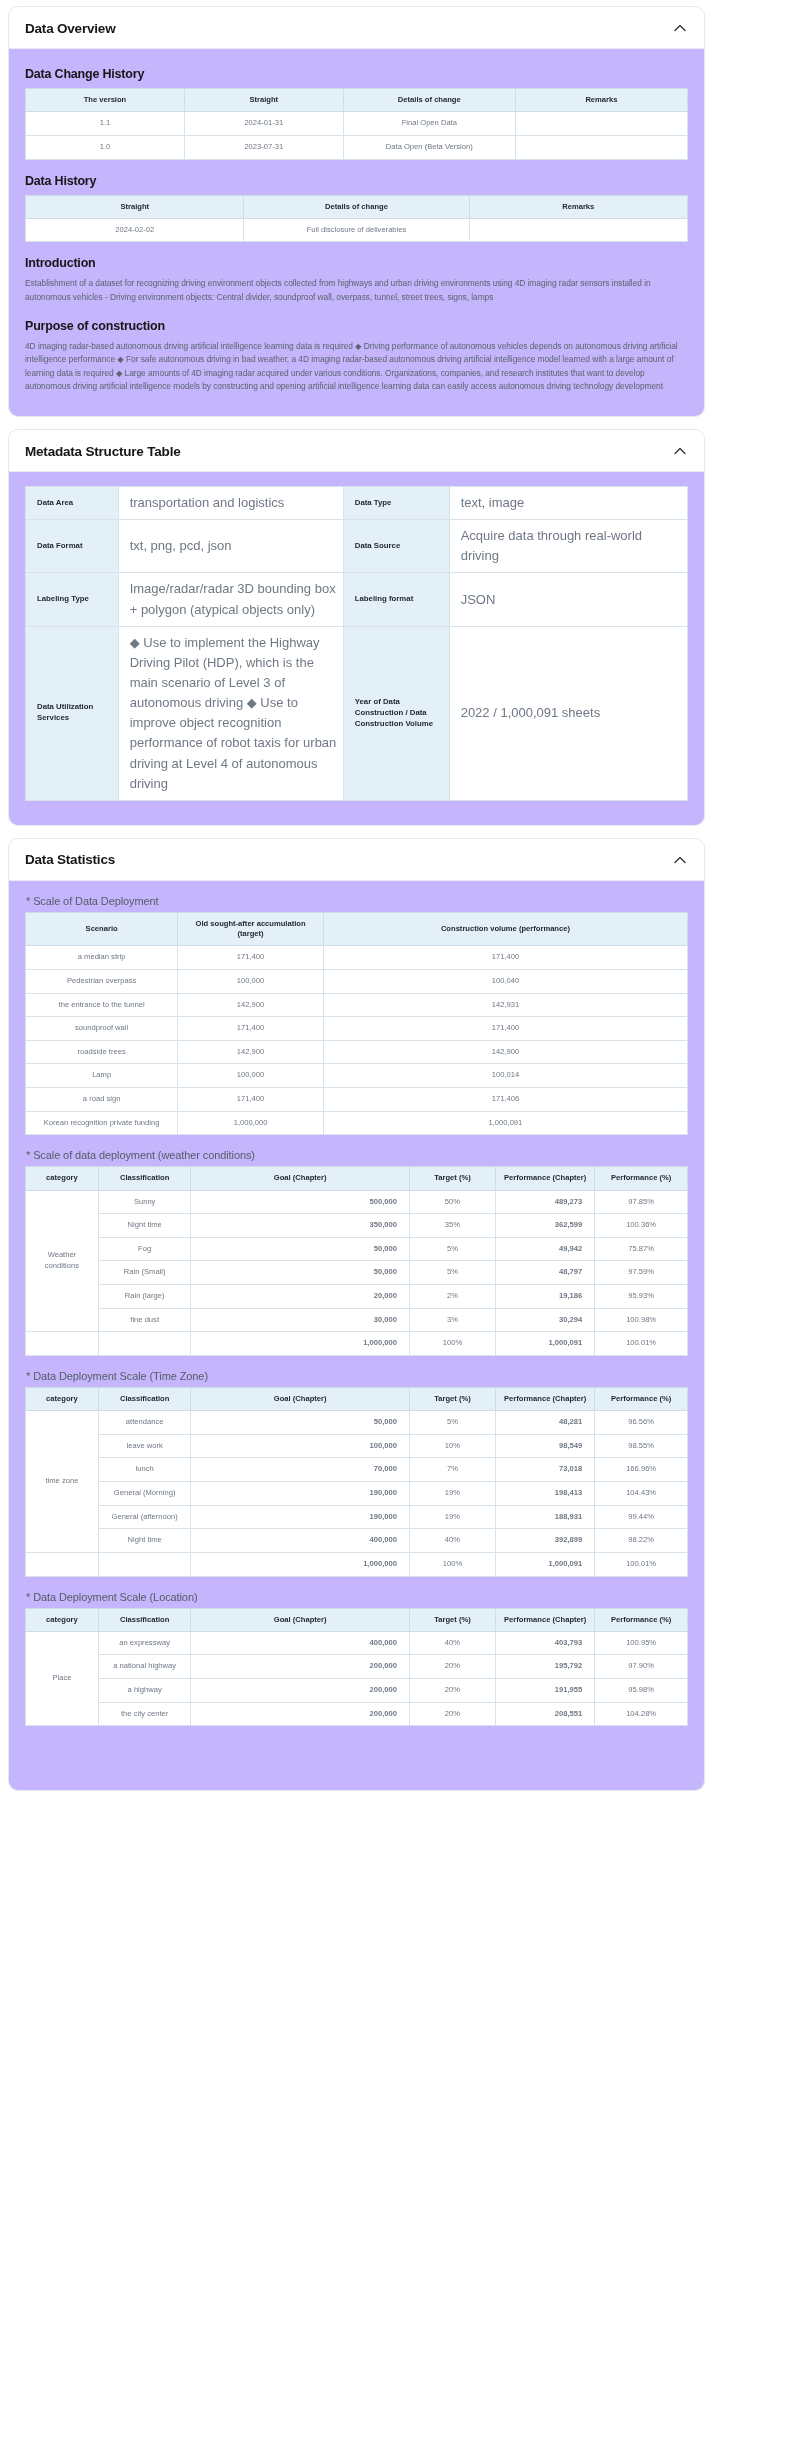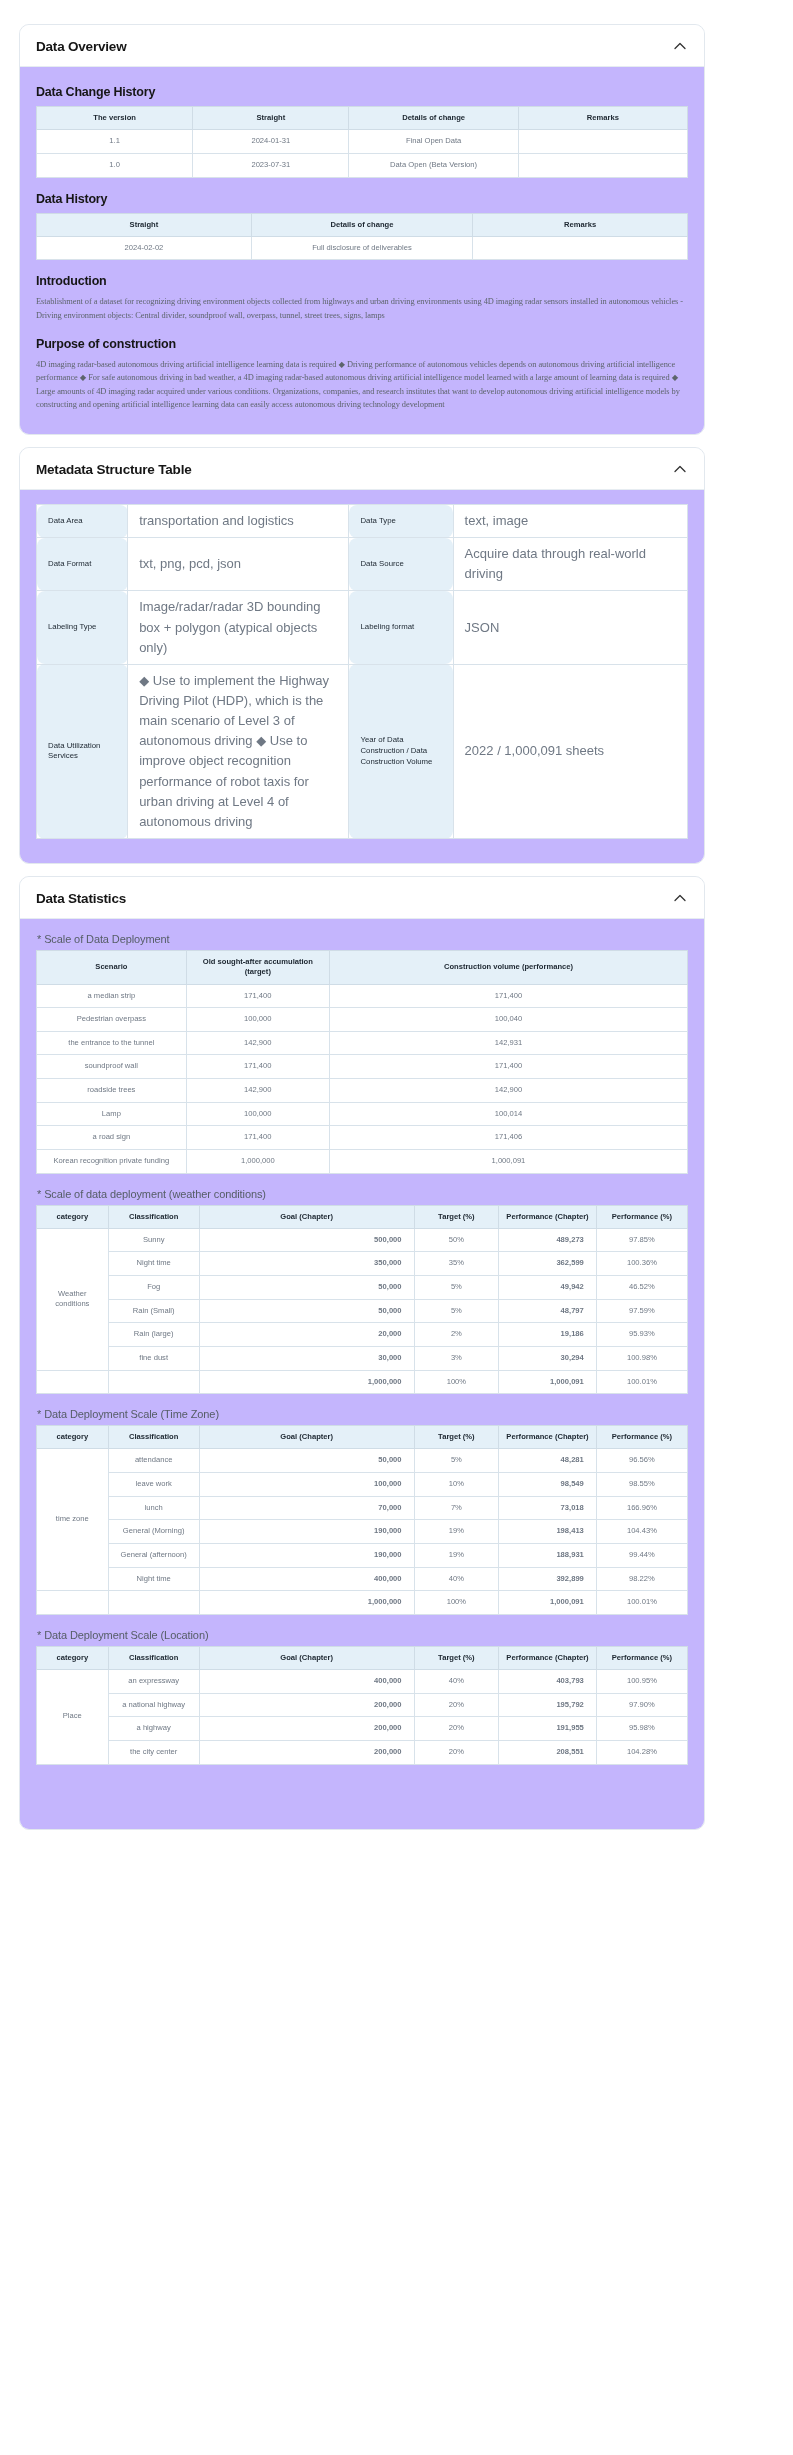--- a/index.html
+++ b/index.html
@@ -9,22 +9,21 @@
     background: #ffffff;
     font-family: "Liberation Sans", sans-serif;
   }
   body {
     width: 793px;
     margin: 0 auto;
     padding: 0;
   }
   .page {
     width: 713px;
-    padding: 6px 8px 14px 19px;
-    margin-top: 18px;
+    padding: 6px 8px 14px 8px;
   }
   .card {
     background: #f4f8fb;
     border: 1px solid #e2e8ee;
     border-radius: 10px;
     margin-bottom: 12px;
     overflow: hidden;
   }
   .card-header {
     background: #ffffff;
@@ -64,21 +63,20 @@
     color: #555d66;
     margin: 0 0 5px 1px;
     letter-spacing: -0.1px;
   }
   .para {
     font-size: 8.4px;
     line-height: 1.62;
     color: #5d646c;
     margin: 0 0 4px 0;
     letter-spacing: -0.05px;
-    font-family: Liberation Serif, serif;
   }
   table.tbl {
     width: 100%;
     border-collapse: collapse;
     background: #ffffff;
     font-size: 7.6px;
     color: #6b7480;
     margin-bottom: 6px;
   }
   table.tbl th {
@@ -95,25 +93,24 @@
     border: 1px solid #d8e2ea;
     padding: 6px 6px;
     text-align: center;
     line-height: 1.4;
     color: #6f7884;
   }
   table.tbl td.num { text-align: right; padding-right: 12px; font-weight: bold; }
   table.tbl td.lbl {
     background: #e4f0f8;
     color: #1c2630;
-    font-weight: normal;
+    font-weight: bold;
     text-align: left;
     padding-left: 11px;
     font-size: 7.8px;
-    border-radius: 8px;
   }
   table.tbl td.val {
     text-align: left;
     padding-left: 11px;
     font-size: 13px;
     line-height: 1.55;
   }
   table.tbl tr.total td { background: #ffffff; }
   .spacer-bottom { height: 40px; }
 </style>
@@ -316,21 +313,21 @@
               <td class="num">350,000</td>
               <td>35%</td>
               <td class="num">362,599</td>
               <td>100.36%</td>
             </tr>
             <tr>
               <td>Fog</td>
               <td class="num">50,000</td>
               <td>5%</td>
               <td class="num">49,942</td>
-              <td>46.52%</td>
+              <td>75.87%</td>
             </tr>
             <tr>
               <td>Rain (Small)</td>
               <td class="num">50,000</td>
               <td>5%</td>
               <td class="num">48,797</td>
               <td>97.59%</td>
             </tr>
             <tr>
               <td>Rain (large)</td>

